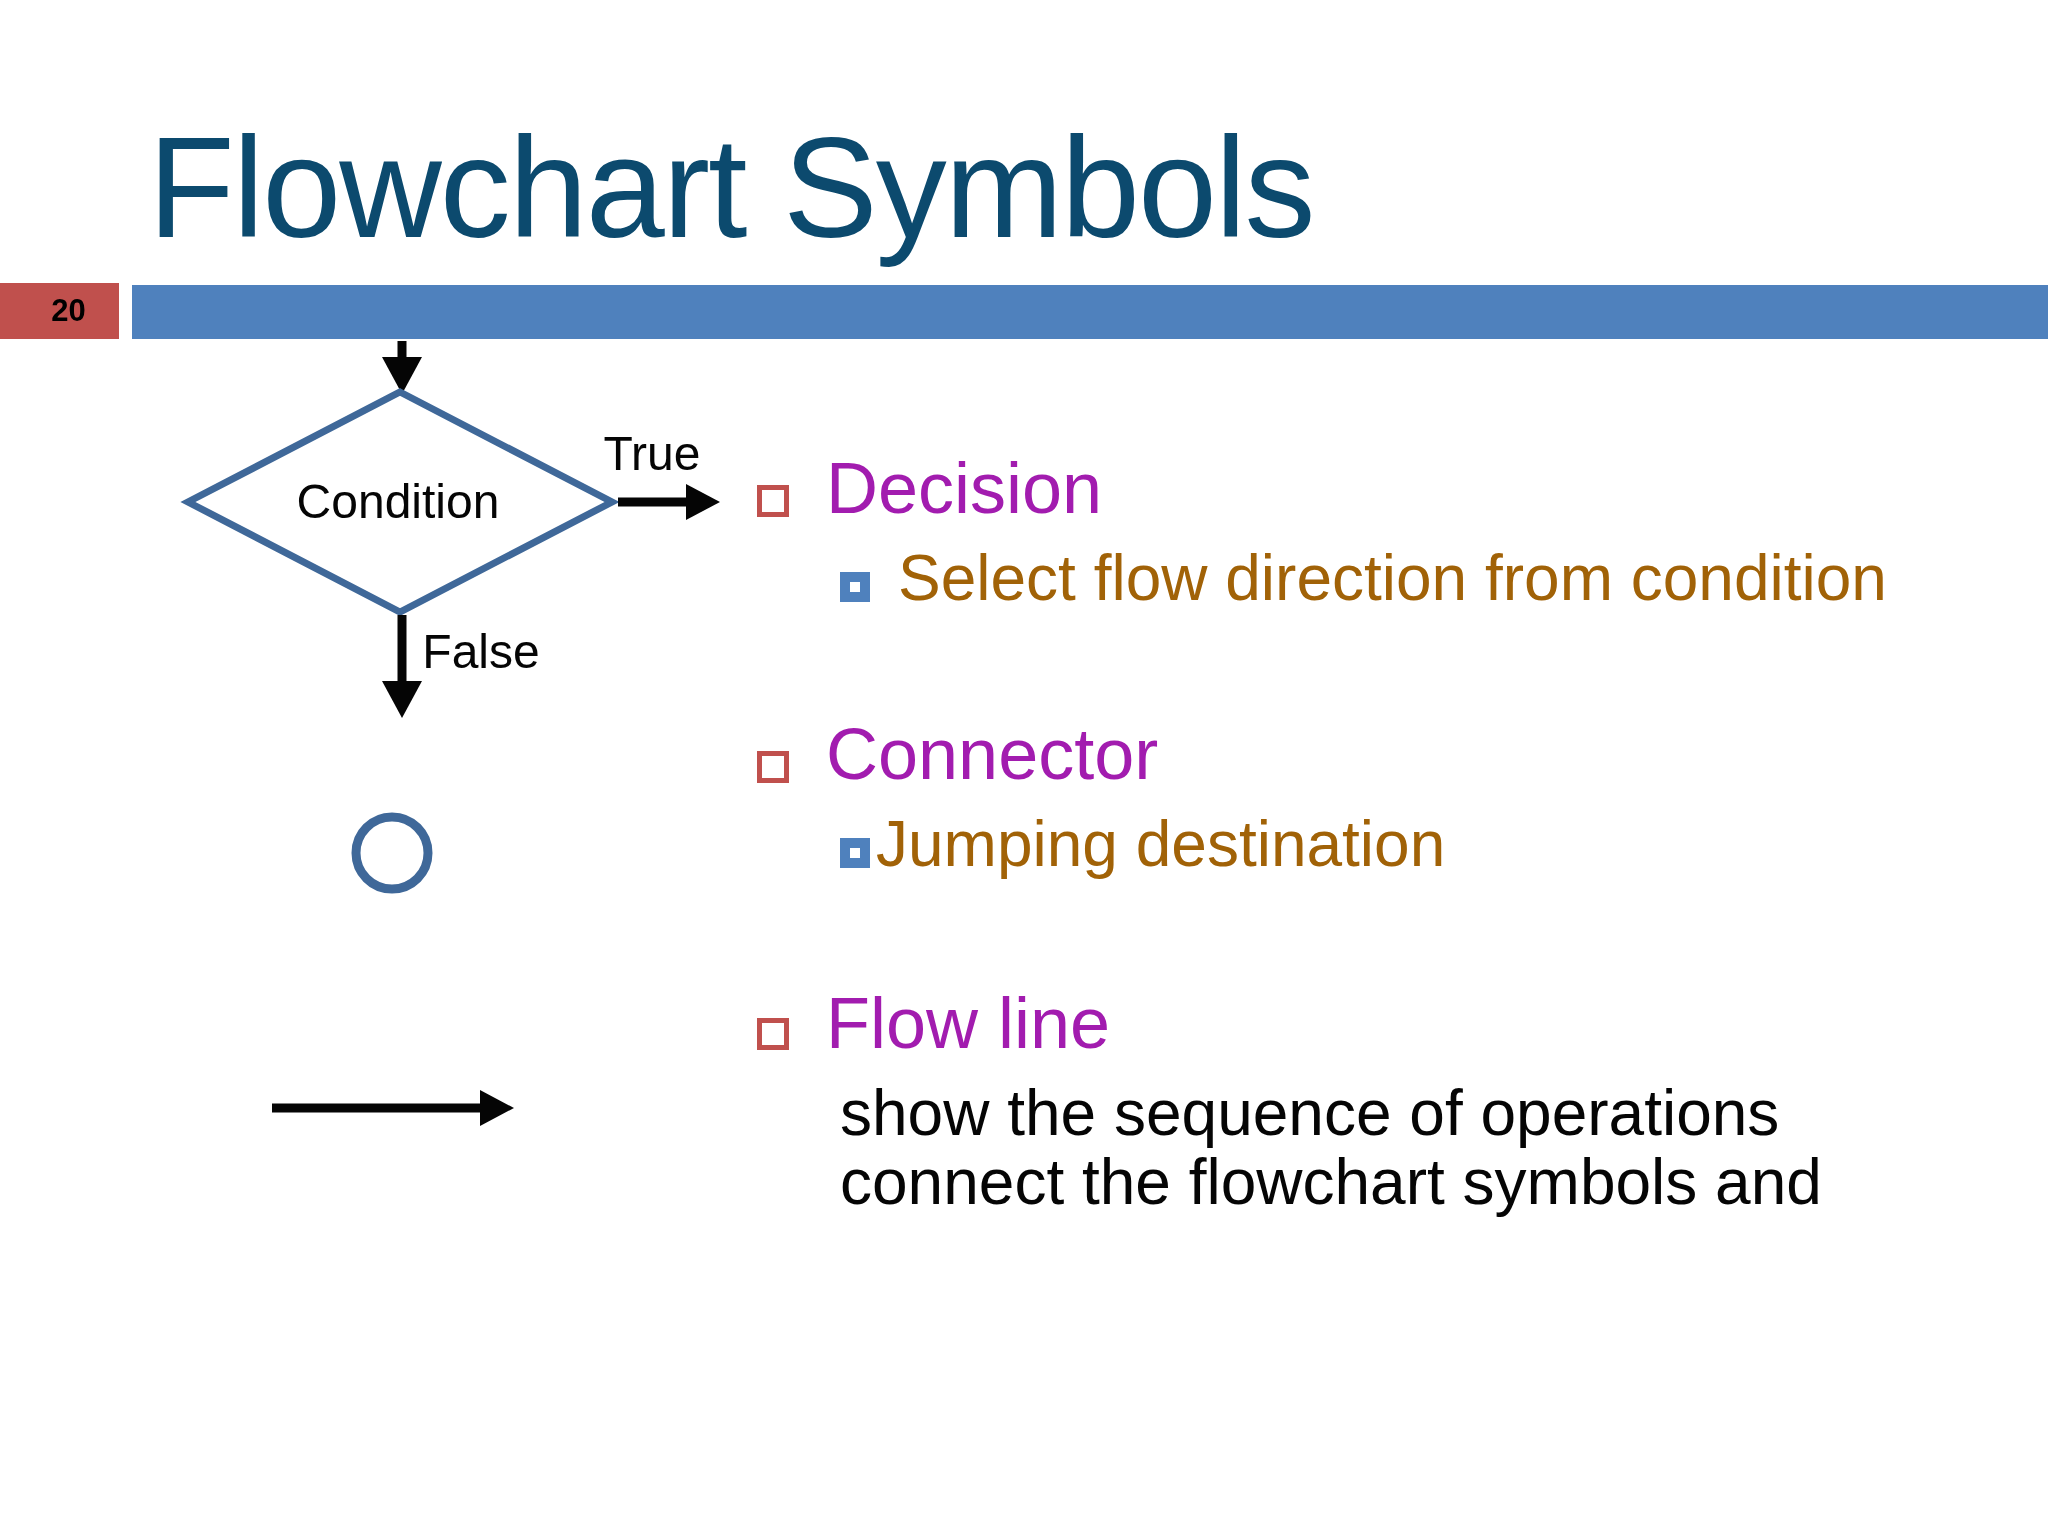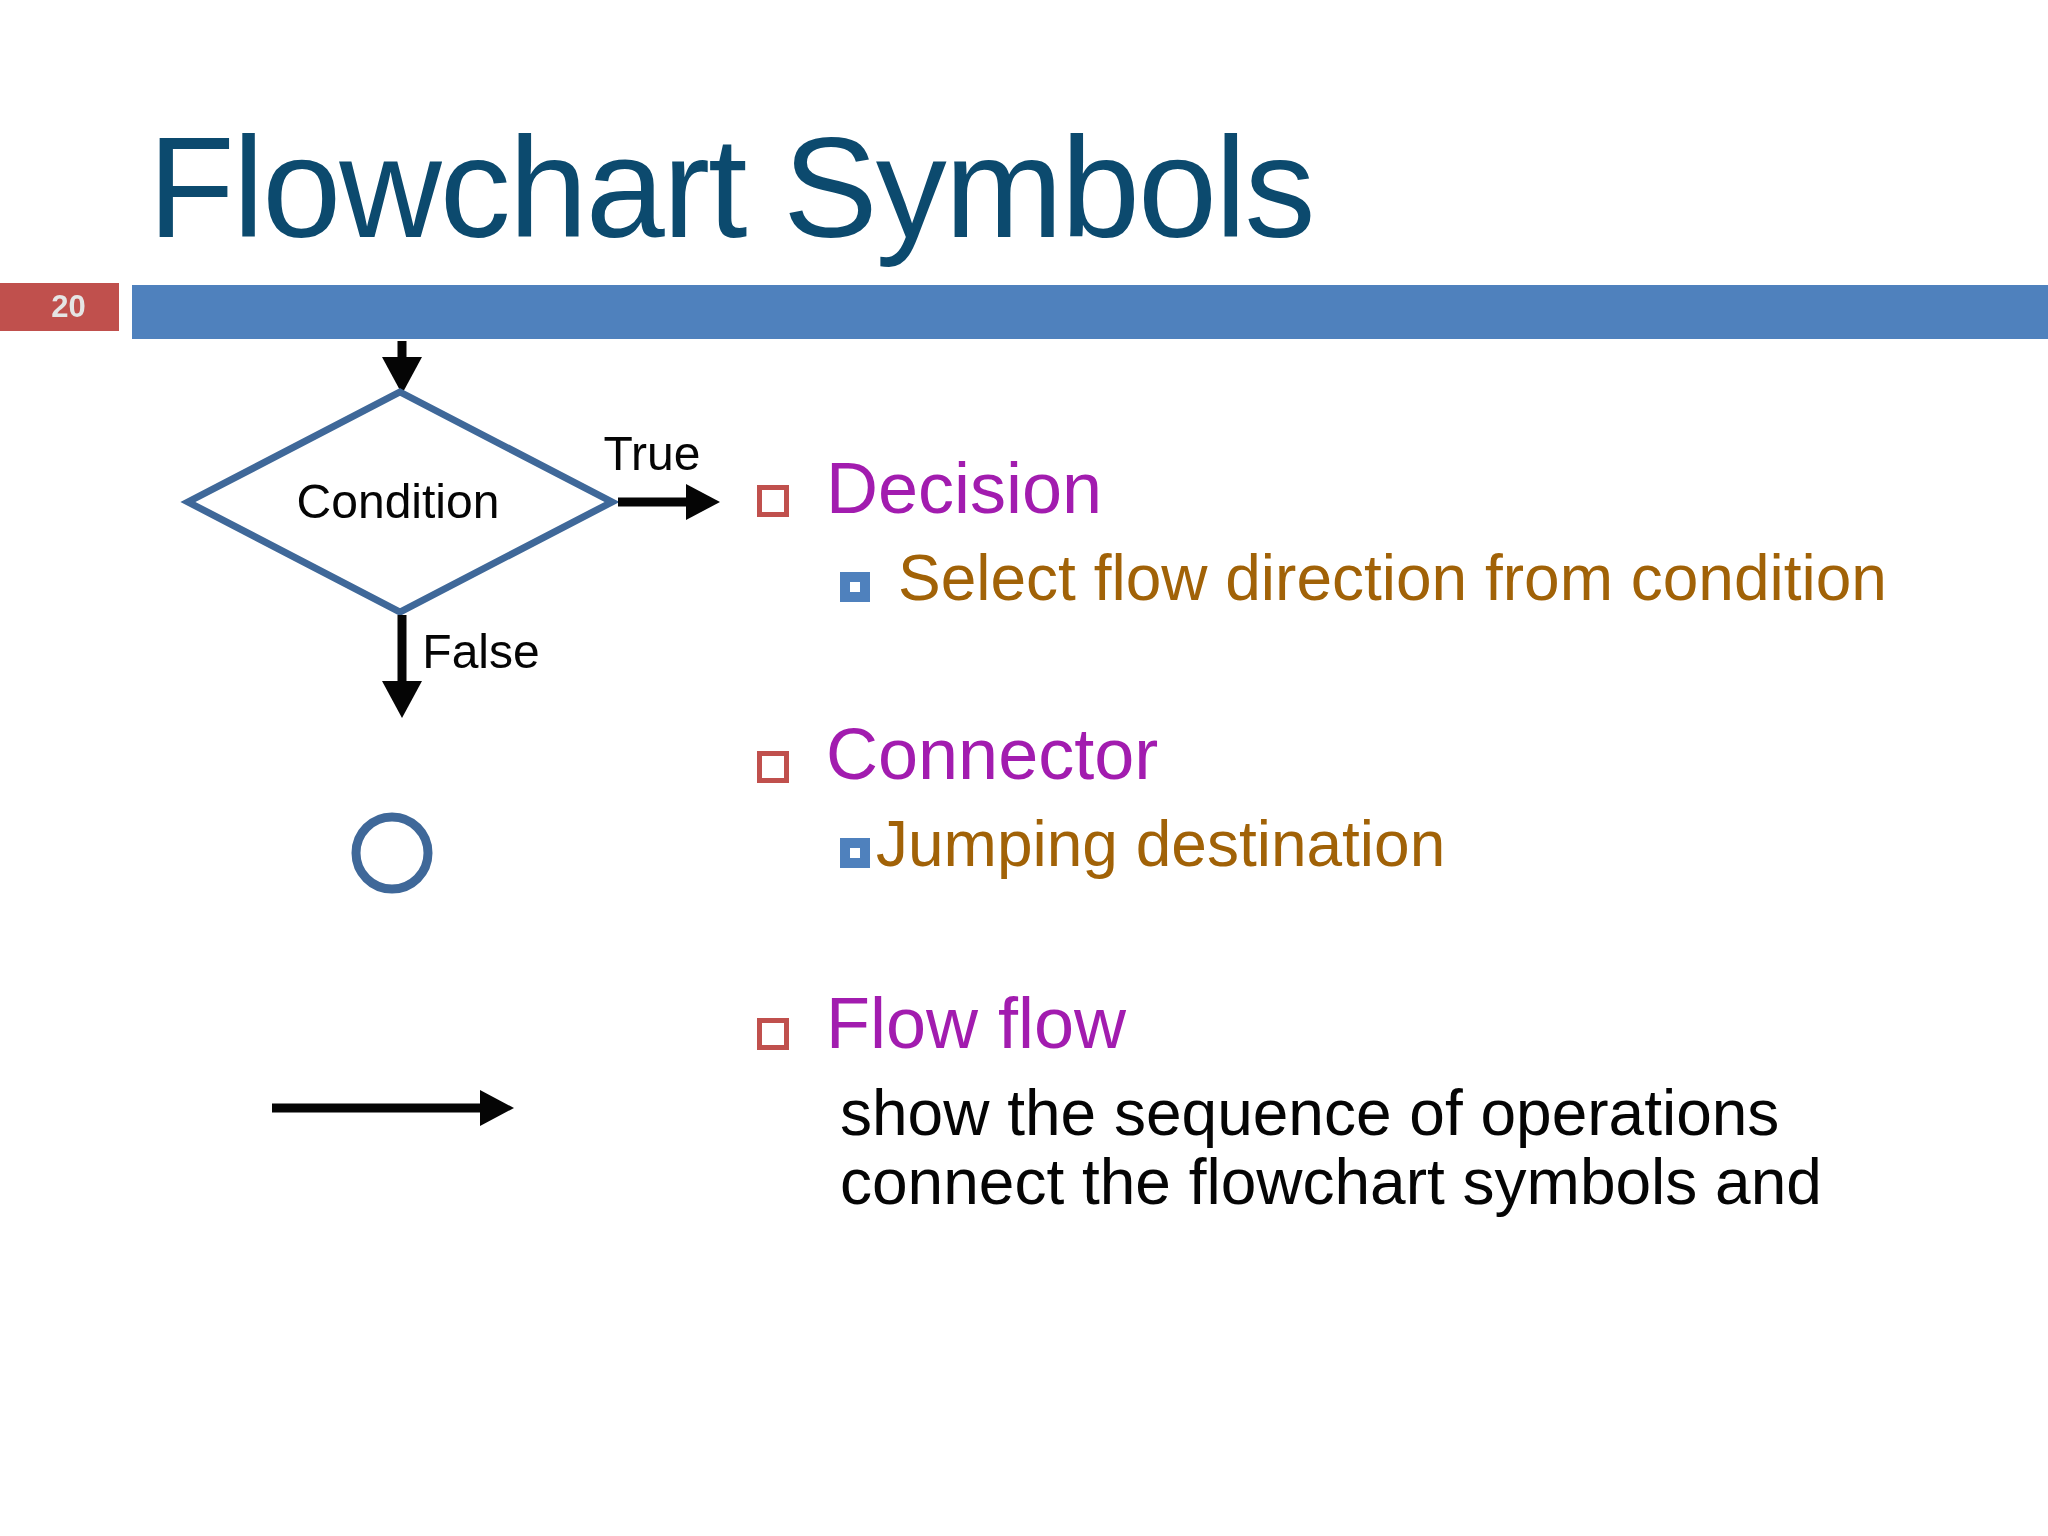--- a/index.html
+++ b/index.html
@@ -14,23 +14,23 @@
   
   #title{
     left:148px;top:106px;
     font-size:142px;
     letter-spacing:-2px;
     color:#0c4a6e;
     white-space:nowrap;
   }
   
   #page-badge{
-    left:0;top:283px;width:119px;height:48px;
+    left:0;top:283px;width:119px;height:56px;
     background:#C0504D;
-    color:#e5e5e5;font-weight:bold;font-size:31px;
+    color:#000000;font-weight:bold;font-size:31px;
     display:flex;align-items:center;justify-content:center;
     padding-left:18px;box-sizing:border-box;
   }
   #header-bar{
     left:132px;top:285px;right:0;height:54px;
     background:#4F81BD;
   }
   
   #diagram{left:0;top:0;width:2048px;height:1536px;pointer-events:none;}
   #diagram text{
@@ -116,20 +116,20 @@
 
   <div class="h-row">
     <span class="sq" style="left:757px;top:751px;"></span>
     <div class="heading-text" style="left:826px;top:718px;">Connector</div>
     <span class="sub-sq" style="left:840px;top:838px;"></span>
     <div class="sub-text" style="left:876px;top:812px;">Jumping destination</div>
   </div>
 
   <div class="h-row">
     <span class="sq" style="left:757px;top:1018px;"></span>
-    <div class="heading-text" style="left:826px;top:987px;">Flow flow</div>
+    <div class="heading-text" style="left:826px;top:987px;">Flow line</div>
     <div class="abs" style="left:840px;top:1079px;">
       <div class="body-line">show the sequence of operations</div>
       <div class="body-line">connect the flowchart symbols and</div>
     </div>
   </div>
 
 </div>
 
 </body></html>

